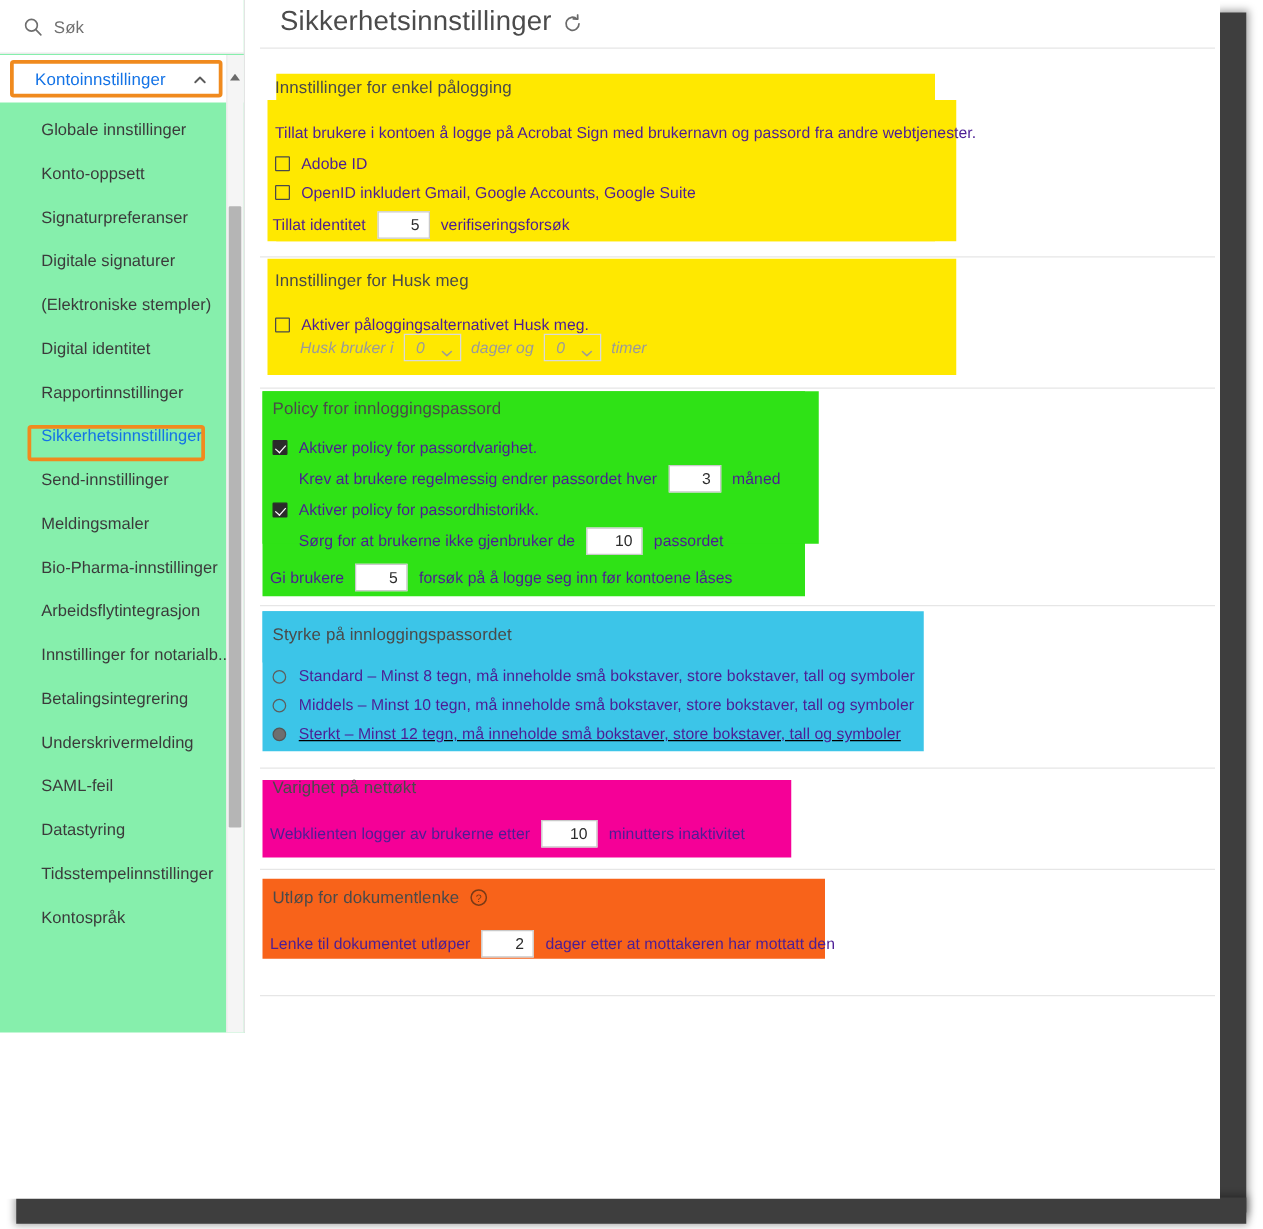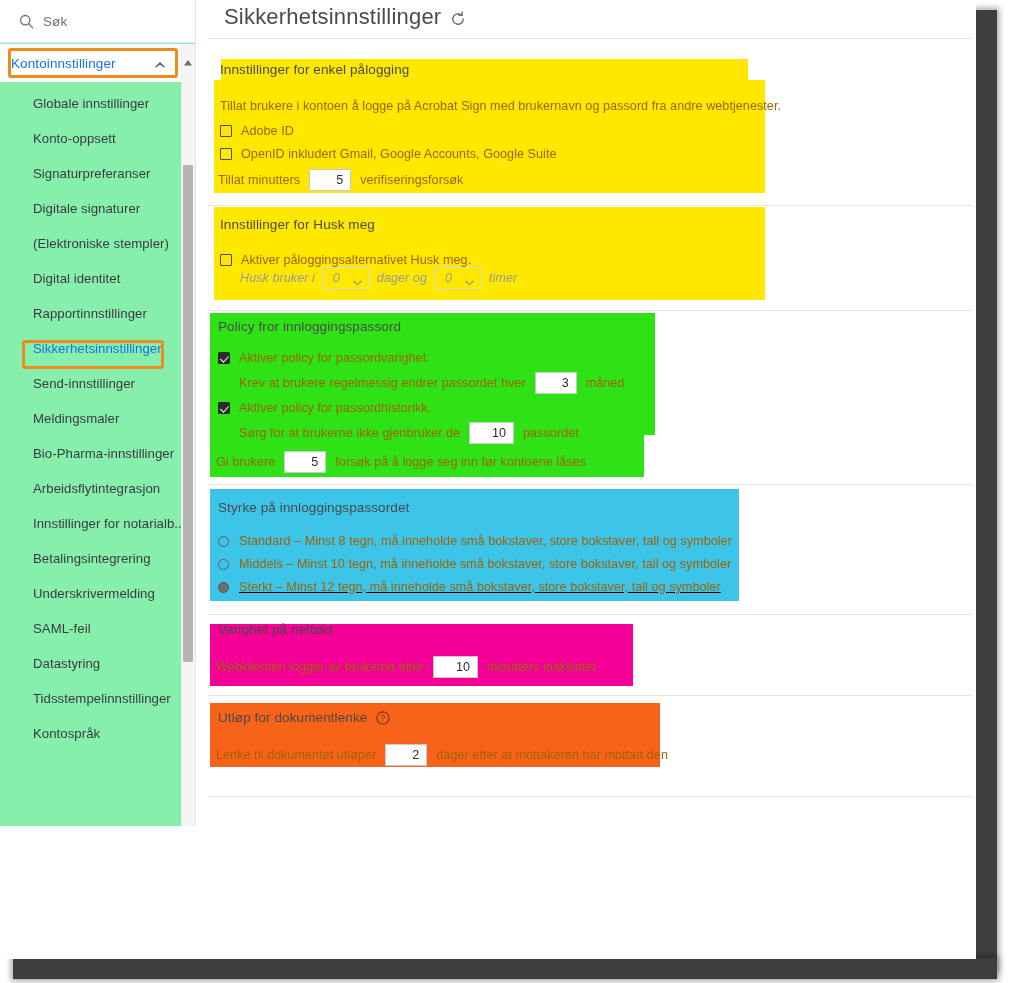--- a/index.html
+++ b/index.html
@@ -82,21 +82,21 @@
     position: absolute;
     left: 8px; top: 48px;
     width: 170px; height: 30px;
     border: 3px solid #f08a1e;
     border-radius: 3px;
     background: #ffffff;
     box-sizing: border-box;
     display: flex;
     align-items: center;
     justify-content: space-between;
-    padding: 0 9px 0 0;
+    padding: 0 9px 0 17px;
   }
   #group-header .gh-label {
     font-size: 13.5px;
     color: #1473e6;
     letter-spacing: .1px;
   }
   #group-header .chev {
     width: 12px; height: 12px;
     flex: none;
   }
@@ -187,21 +187,21 @@
     left: 24px;
   }
   .sec-title {
     font-size: 13.5px;
     color: #4a4a4a;
     letter-spacing: .1px;
     white-space: nowrap;
   }
   .sec-text {
     font-size: 12.6px;
-    color: #a16207;
+    color: #4c1d95;
     letter-spacing: .05px;
     white-space: nowrap;
   }
   .sec-text.muted { color: #9a9a9a; }
 
   .row {
     display: flex;
     align-items: center;
     white-space: nowrap;
   }
@@ -432,21 +432,21 @@
         <span class="cb"></span>
         <span class="sec-text">Adobe ID</span>
       </div>
 
       <div class="row" style="margin-top:9px;">
         <span class="cb"></span>
         <span class="sec-text">OpenID inkludert Gmail, Google Accounts, Google Suite</span>
       </div>
 
       <div class="row" style="margin-top:8px; margin-left:-2px;">
-        <span class="sec-text">Tillat minutters</span>
+        <span class="sec-text">Tillat identitet</span>
         <span class="numfield">5</span>
         <span class="sec-text">verifiseringsforsøk</span>
       </div>
     </div>
 
     <div class="sec" style="top:217px; left:24px;">
       <div class="sec-title">Innstillinger for Husk meg</div>
 
       <div class="row" style="margin-top:21px;">
         <span class="cb"></span>

